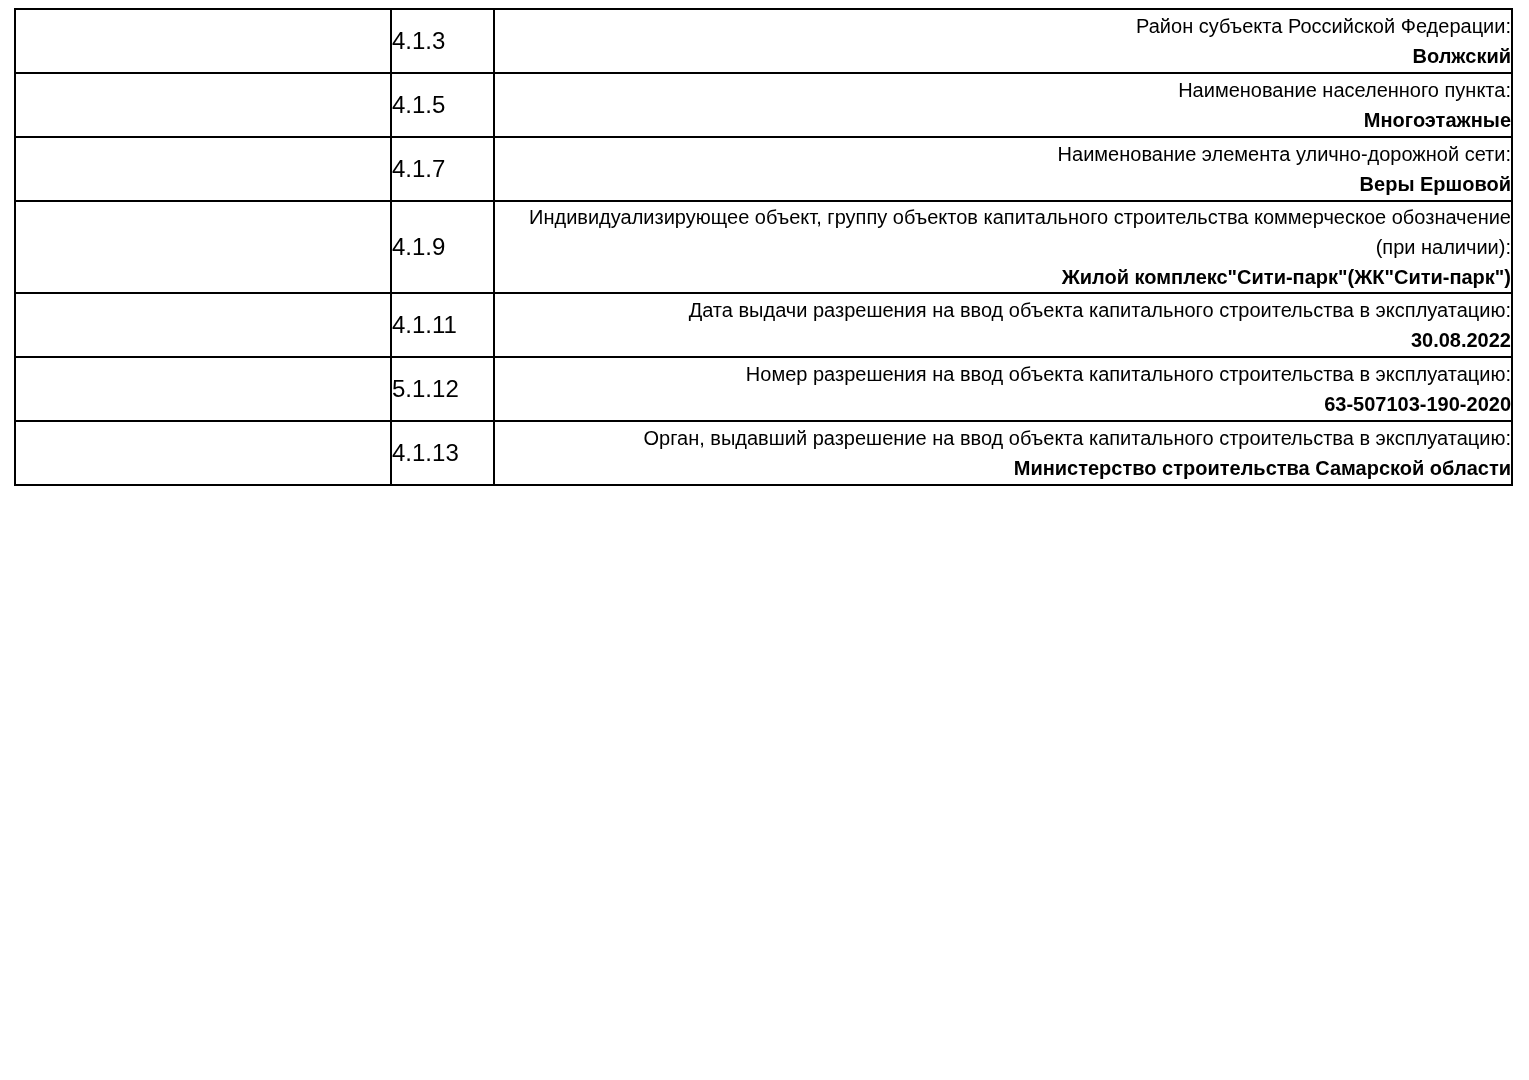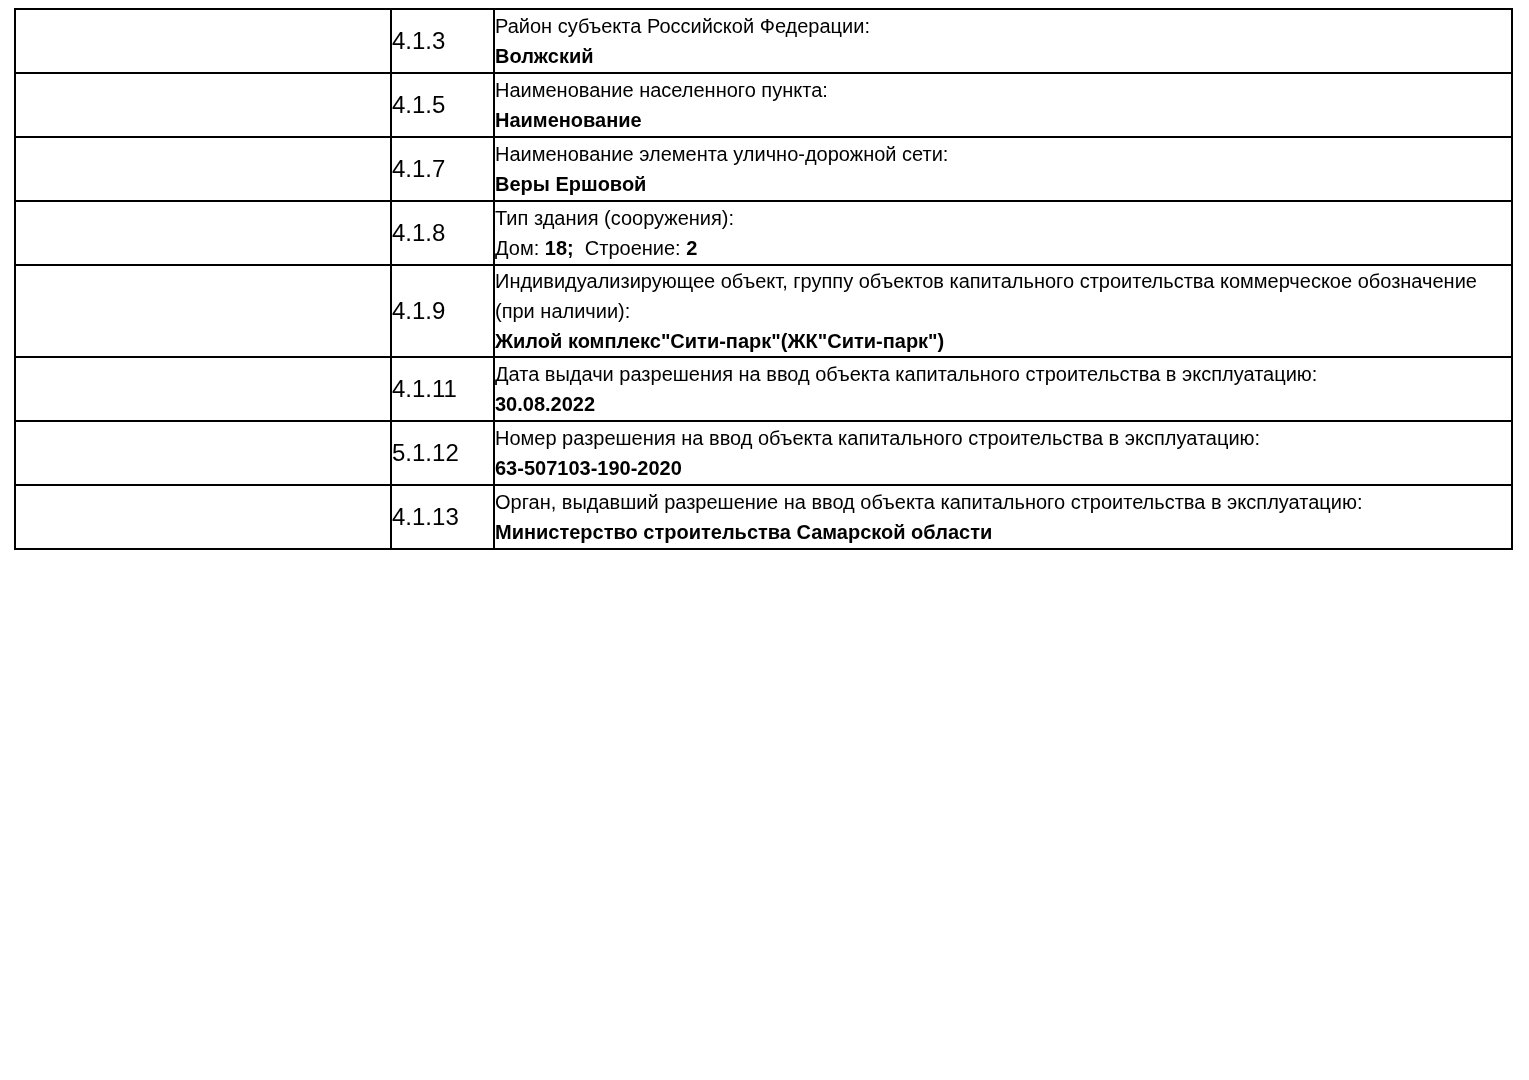--- a/index.html
+++ b/index.html
@@ -36,20 +36,21 @@
   td.c-code  {
     width: 101px;
     font-size: 24px;
     padding-left: 4px;
     vertical-align: middle;
     border-radius: 24px;
   }
   td.c-main  {
     vertical-align: top;
     padding: 2px 4px 2px 5px;
+    text-align: right;
   }
   tr.decl-row { height: 64px; }
   .label {
     font-size: 20px;
     line-height: 30px;
     font-weight: normal;
   }
   .value {
     font-size: 20px;
     line-height: 30px;
@@ -72,42 +73,34 @@
       <div class="value b">Волжский</div>
     </td>
   </tr>
 
 
   <tr class="decl-row">
     <td class="c-empty"></td>
     <td class="c-code">4.1.5</td>
     <td class="c-main">
       <div class="label">Наименование населенного пункта:</div>
-      <div class="value b">Наименование</div>
+      <div class="value b">Многоэтажные</div>
     </td>
   </tr>
 
 
   <tr class="decl-row">
     <td class="c-empty"></td>
     <td class="c-code">4.1.7</td>
     <td class="c-main">
       <div class="label">Наименование элемента улично-дорожной сети:</div>
       <div class="value b">Веры Ершовой</div>
     </td>
   </tr>
 
-  <tr class="decl-row">
-    <td class="c-empty"></td>
-    <td class="c-code">4.1.8</td>
-    <td class="c-main">
-      <div class="label">Тип здания (сооружения):</div>
-      <div class="value"><span class="r">Дом: </span><span class="b">18;</span><span class="r">  Строение: </span><span class="b">2</span></div>
-    </td>
-  </tr>
 
   <tr class="decl-row">
     <td class="c-empty"></td>
     <td class="c-code">4.1.9</td>
     <td class="c-main">
       <div class="label">Индивидуализирующее объект, группу объектов капитального строительства коммерческое обозначение (при наличии):</div>
       <div class="value b">Жилой комплекс"Сити-парк"(ЖК"Сити-парк")</div>
     </td>
   </tr>
 

